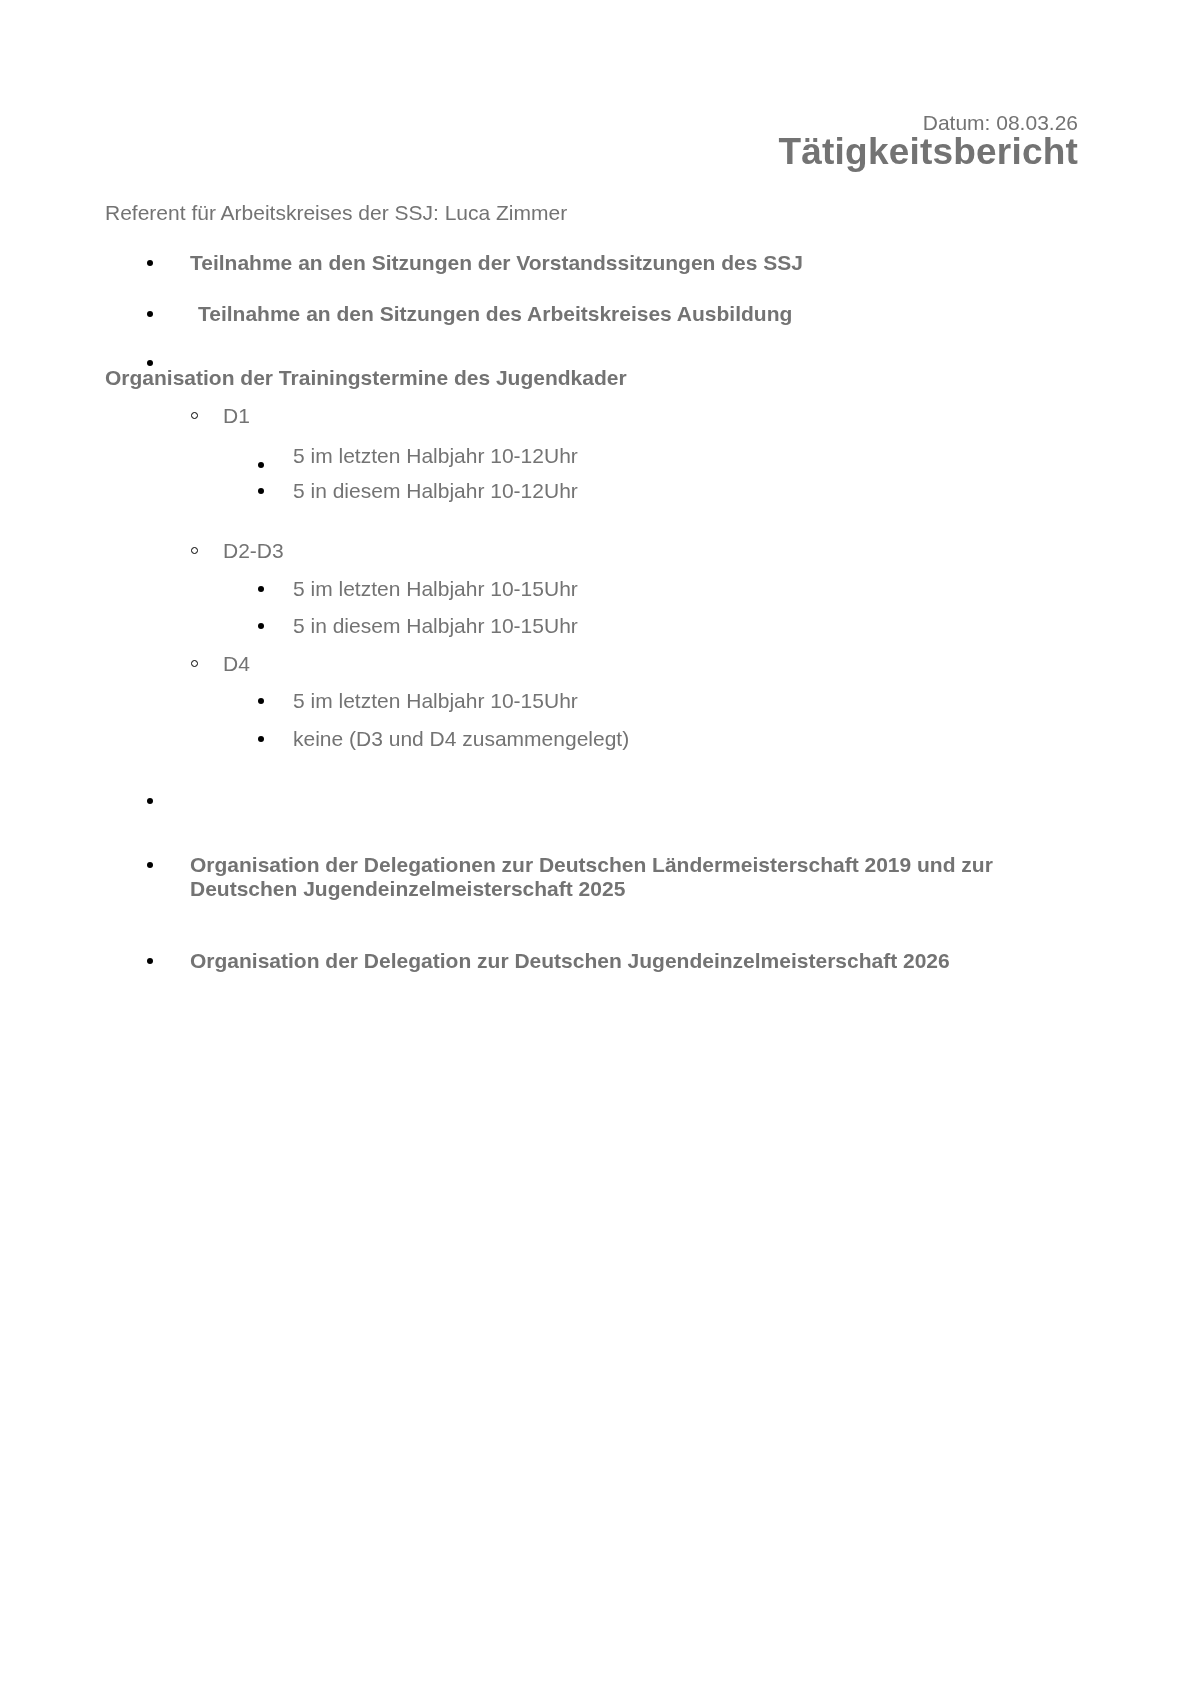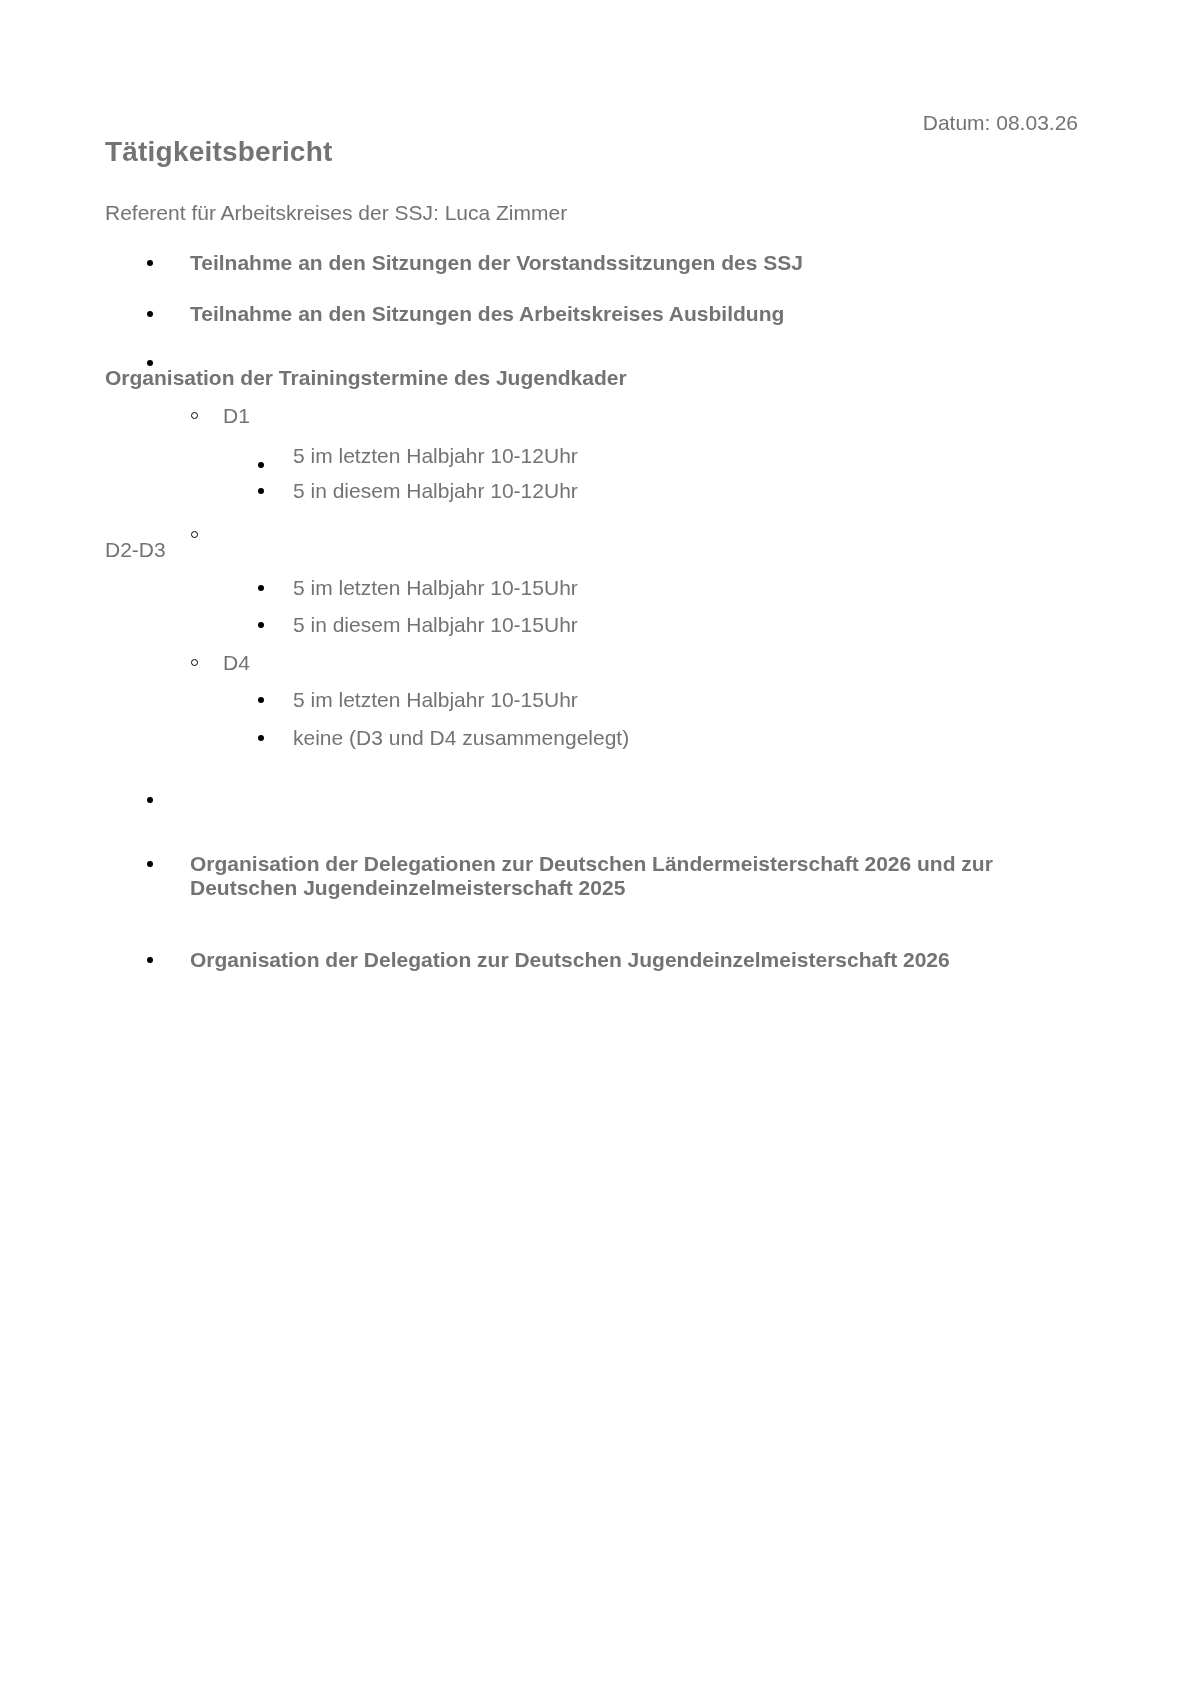--- a/index.html
+++ b/index.html
@@ -18,23 +18,23 @@
     line-height: 24px;
     box-sizing: border-box;
     padding: 111px 112px 0 105px;
     overflow: hidden;
   }
   .date-line {
     text-align: right;
     line-height: 24px;
   }
   .doc-title {
-    text-align: left;
+    text-align: right;
     font-weight: bold;
-    font-size: 28px;
+    font-size: 37px;
     line-height: 30px;
     letter-spacing: 0.2px;
     margin-top: 2px;
   }
   .intro-line {
     margin-top: 34px;
   }
   .row {
     display: flex;
     align-items: flex-start;
@@ -59,24 +59,24 @@
     margin-top: 8px;
   }
   .l1 .marker { margin-left: 42px;  margin-right: 37px; }
   .l2 .marker { margin-left: 86px;  margin-right: 25px; }
   .l3 .marker { margin-left: 153px; margin-right: 29px; }
   .l1 .txt { max-width: 830px; font-weight: bold; }
   .mt11 { margin-top: 11px; }
   .mt13 { margin-top: 13px; }
   .mt14 { margin-top: 14px; text-align: center; }
   .mt16 { margin-top: 16px; align-items: flex-end; }
-  .mt18 { margin-top: 20px; flex-direction: column; }
+  .mt18 { margin-top: 36px; }
   .mt25 { margin-top: 25px; flex-direction: column; }
   .mt26 { margin-top: 26px; }
-  .mt27 { margin-top: 27px; }
+  .mt27 { margin-top: 27px; gap: 8px; }
   .mt38 { margin-top: 38px; }
   .mt48 { margin-top: 48px; }
   .mt49 { margin-top: 49px; }
 </style>
 </head>
 <body>
 
 <div class="page">
 
   <div class="date-line">Datum: 08.03.26</div>
@@ -144,21 +144,21 @@
     <span class="marker disc"></span>
     <span class="txt">keine (D3 und D4 zusammengelegt)</span>
   </div>
 
   <div class="row l1 mt38">
     <span class="marker disc"></span>
   </div>
 
   <div class="row l1 mt49">
     <span class="marker disc"></span>
-    <span class="txt">Organisation der Delegationen zur Deutschen Ländermeisterschaft 2026 und zur Deutschen Jugendeinzelmeisterschaft 2025</span>
+    <span class="txt">Organisation der Delegationen zur Deutschen Ländermeisterschaft 2019 und zur Deutschen Jugendeinzelmeisterschaft 2025</span>
   </div>
 
   <div class="row l1 mt48">
     <span class="marker disc"></span>
     <span class="txt">Organisation der Delegation zur Deutschen Jugendeinzelmeisterschaft 2026</span>
   </div>
 
 </div>
 
 </body></html>

